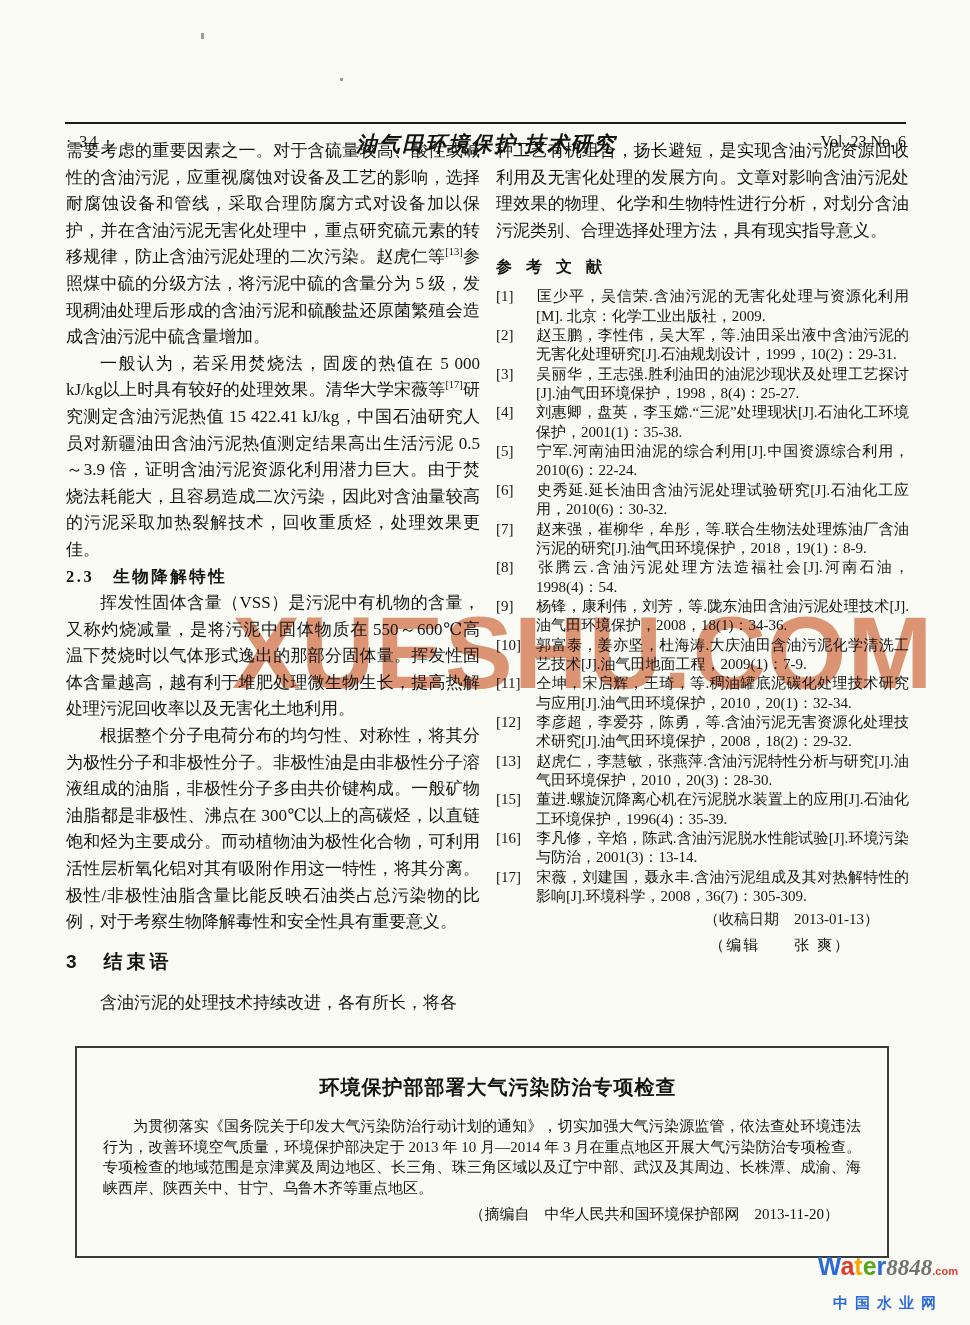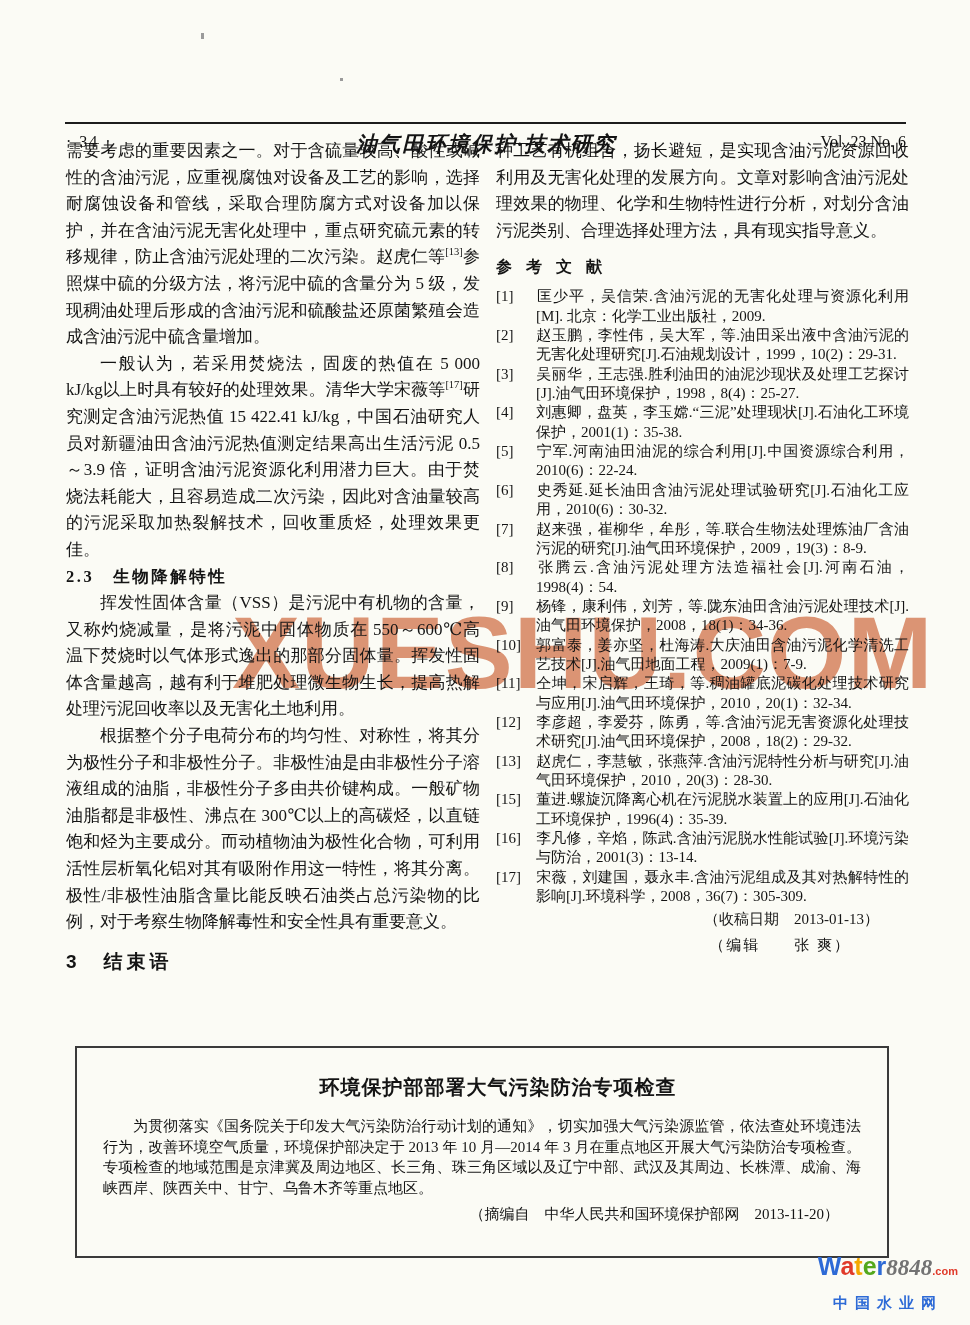--- a/index.html
+++ b/index.html
@@ -92,33 +92,34 @@
   </div>
   <div class="rule"></div>
 
   <div class="col col-left">
     <p class="body"><span>需要考虑的重要因素之一。对于含硫量较高、酸性或碱性的含油污泥，应重视腐蚀对设备及工艺的影响，选择耐腐蚀设备和管线，采取合理防腐方式对设备加以保护，并在含油污泥无害化处理中，重点研究硫元素的转移规律，防止含油污泥处理的二次污染。赵虎仁等</span><sup>[13]</sup><span>参照煤中硫的分级方法，将污泥中硫的含量分为 5 级，发现稠油处理后形成的含油污泥和硫酸盐还原菌繁殖会造成含油污泥中硫含量增加。</span></p>
     <p class="body ind"><span>一般认为，若采用焚烧法，固废的热值在 5 000 kJ/kg以上时具有较好的处理效果。清华大学宋薇等</span><sup>[17]</sup><span>研究测定含油污泥热值 15 422.41 kJ/kg，中国石油研究人员对新疆油田含油污泥热值测定结果高出生活污泥 0.5～3.9 倍，证明含油污泥资源化利用潜力巨大。由于焚烧法耗能大，且容易造成二次污染，因此对含油量较高的污泥采取加热裂解技术，回收重质烃，处理效果更佳。</span></p>
     <h3 class="h-sub">2.3　生物降解特性</h3>
     <p class="body ind">挥发性固体含量（VSS）是污泥中有机物的含量，又称灼烧减量，是将污泥中固体物质在 550～600℃高温下焚烧时以气体形式逸出的那部分固体量。挥发性固体含量越高，越有利于堆肥处理微生物生长，提高热解处理污泥回收率以及无害化土地利用。</p>
     <p class="body ind">根据整个分子电荷分布的均匀性、对称性，将其分为极性分子和非极性分子。非极性油是由非极性分子溶液组成的油脂，非极性分子多由共价键构成。一般矿物油脂都是非极性、沸点在 300℃以上的高碳烃，以直链饱和烃为主要成分。而动植物油为极性化合物，可利用活性层析氧化铝对其有吸附作用这一特性，将其分离。极性/非极性油脂含量比能反映石油类占总污染物的比例，对于考察生物降解毒性和安全性具有重要意义。</p>
     <h2 class="h-main">3　结束语</h2>
+    <p class="body ind">含油污泥的处理技术持续改进，各有所长，将各</p>
   </div>
 
   <div class="col col-right">
     <p class="body">种工艺有机组合，扬长避短，是实现含油污泥资源回收利用及无害化处理的发展方向。文章对影响含油污泥处理效果的物理、化学和生物特性进行分析，对划分含油污泥类别、合理选择处理方法，具有现实指导意义。</p>
     <div class="ref-head">参 考 文 献</div>
     <div id="refs">
         <div class="ref"><span class="ref-num">[1]</span><span>匡少平，吴信荣.含油污泥的无害化处理与资源化利用[M]. 北京：化学工业出版社，2009.</span></div>
         <div class="ref"><span class="ref-num">[2]</span><span>赵玉鹏，李性伟，吴大军，等.油田采出液中含油污泥的无害化处理研究[J].石油规划设计，1999，10(2)：29-31.</span></div>
         <div class="ref"><span class="ref-num">[3]</span><span>吴丽华，王志强.胜利油田的油泥沙现状及处理工艺探讨[J].油气田环境保护，1998，8(4)：25-27.</span></div>
         <div class="ref"><span class="ref-num">[4]</span><span>刘惠卿，盘英，李玉嫦.“三泥”处理现状[J].石油化工环境保护，2001(1)：35-38.</span></div>
         <div class="ref"><span class="ref-num">[5]</span><span>宁军.河南油田油泥的综合利用[J].中国资源综合利用，2010(6)：22-24.</span></div>
         <div class="ref"><span class="ref-num">[6]</span><span>史秀延.延长油田含油污泥处理试验研究[J].石油化工应用，2010(6)：30-32.</span></div>
-        <div class="ref"><span class="ref-num">[7]</span><span>赵来强，崔柳华，牟彤，等.联合生物法处理炼油厂含油污泥的研究[J].油气田环境保护，2009，19(3)：8-9.</span></div>
+        <div class="ref"><span class="ref-num">[7]</span><span>赵来强，崔柳华，牟彤，等.联合生物法处理炼油厂含油污泥的研究[J].油气田环境保护，2018，19(1)：8-9.</span></div>
         <div class="ref"><span class="ref-num">[8]</span><span>张腾云.含油污泥处理方法造福社会[J].河南石油，1998(4)：54.</span></div>
         <div class="ref"><span class="ref-num">[9]</span><span>杨锋，康利伟，刘芳，等.陇东油田含油污泥处理技术[J].油气田环境保护，2008，18(1)：34-36.</span></div>
         <div class="ref"><span class="ref-num">[10]</span><span>郭富泰，姜亦坚，杜海涛.大庆油田含油污泥化学清洗工艺技术[J].油气田地面工程，2009(1)：7-9.</span></div>
         <div class="ref"><span class="ref-num">[11]</span><span>仝坤，宋启辉，王琦，等.稠油罐底泥碳化处理技术研究与应用[J].油气田环境保护，2010，20(1)：32-34.</span></div>
         <div class="ref"><span class="ref-num">[12]</span><span>李彦超，李爱芬，陈勇，等.含油污泥无害资源化处理技术研究[J].油气田环境保护，2008，18(2)：29-32.</span></div>
         <div class="ref"><span class="ref-num">[13]</span><span>赵虎仁，李慧敏，张燕萍.含油污泥特性分析与研究[J].油气田环境保护，2010，20(3)：28-30.</span></div>
         <div class="ref"><span class="ref-num">[15]</span><span>董进.螺旋沉降离心机在污泥脱水装置上的应用[J].石油化工环境保护，1996(4)：35-39.</span></div>
         <div class="ref"><span class="ref-num">[16]</span><span>李凡修，辛焰，陈武.含油污泥脱水性能试验[J].环境污染与防治，2001(3)：13-14.</span></div>
         <div class="ref"><span class="ref-num">[17]</span><span>宋薇，刘建国，聂永丰.含油污泥组成及其对热解特性的影响[J].环境科学，2008，36(7)：305-309.</span></div>
       </div>

